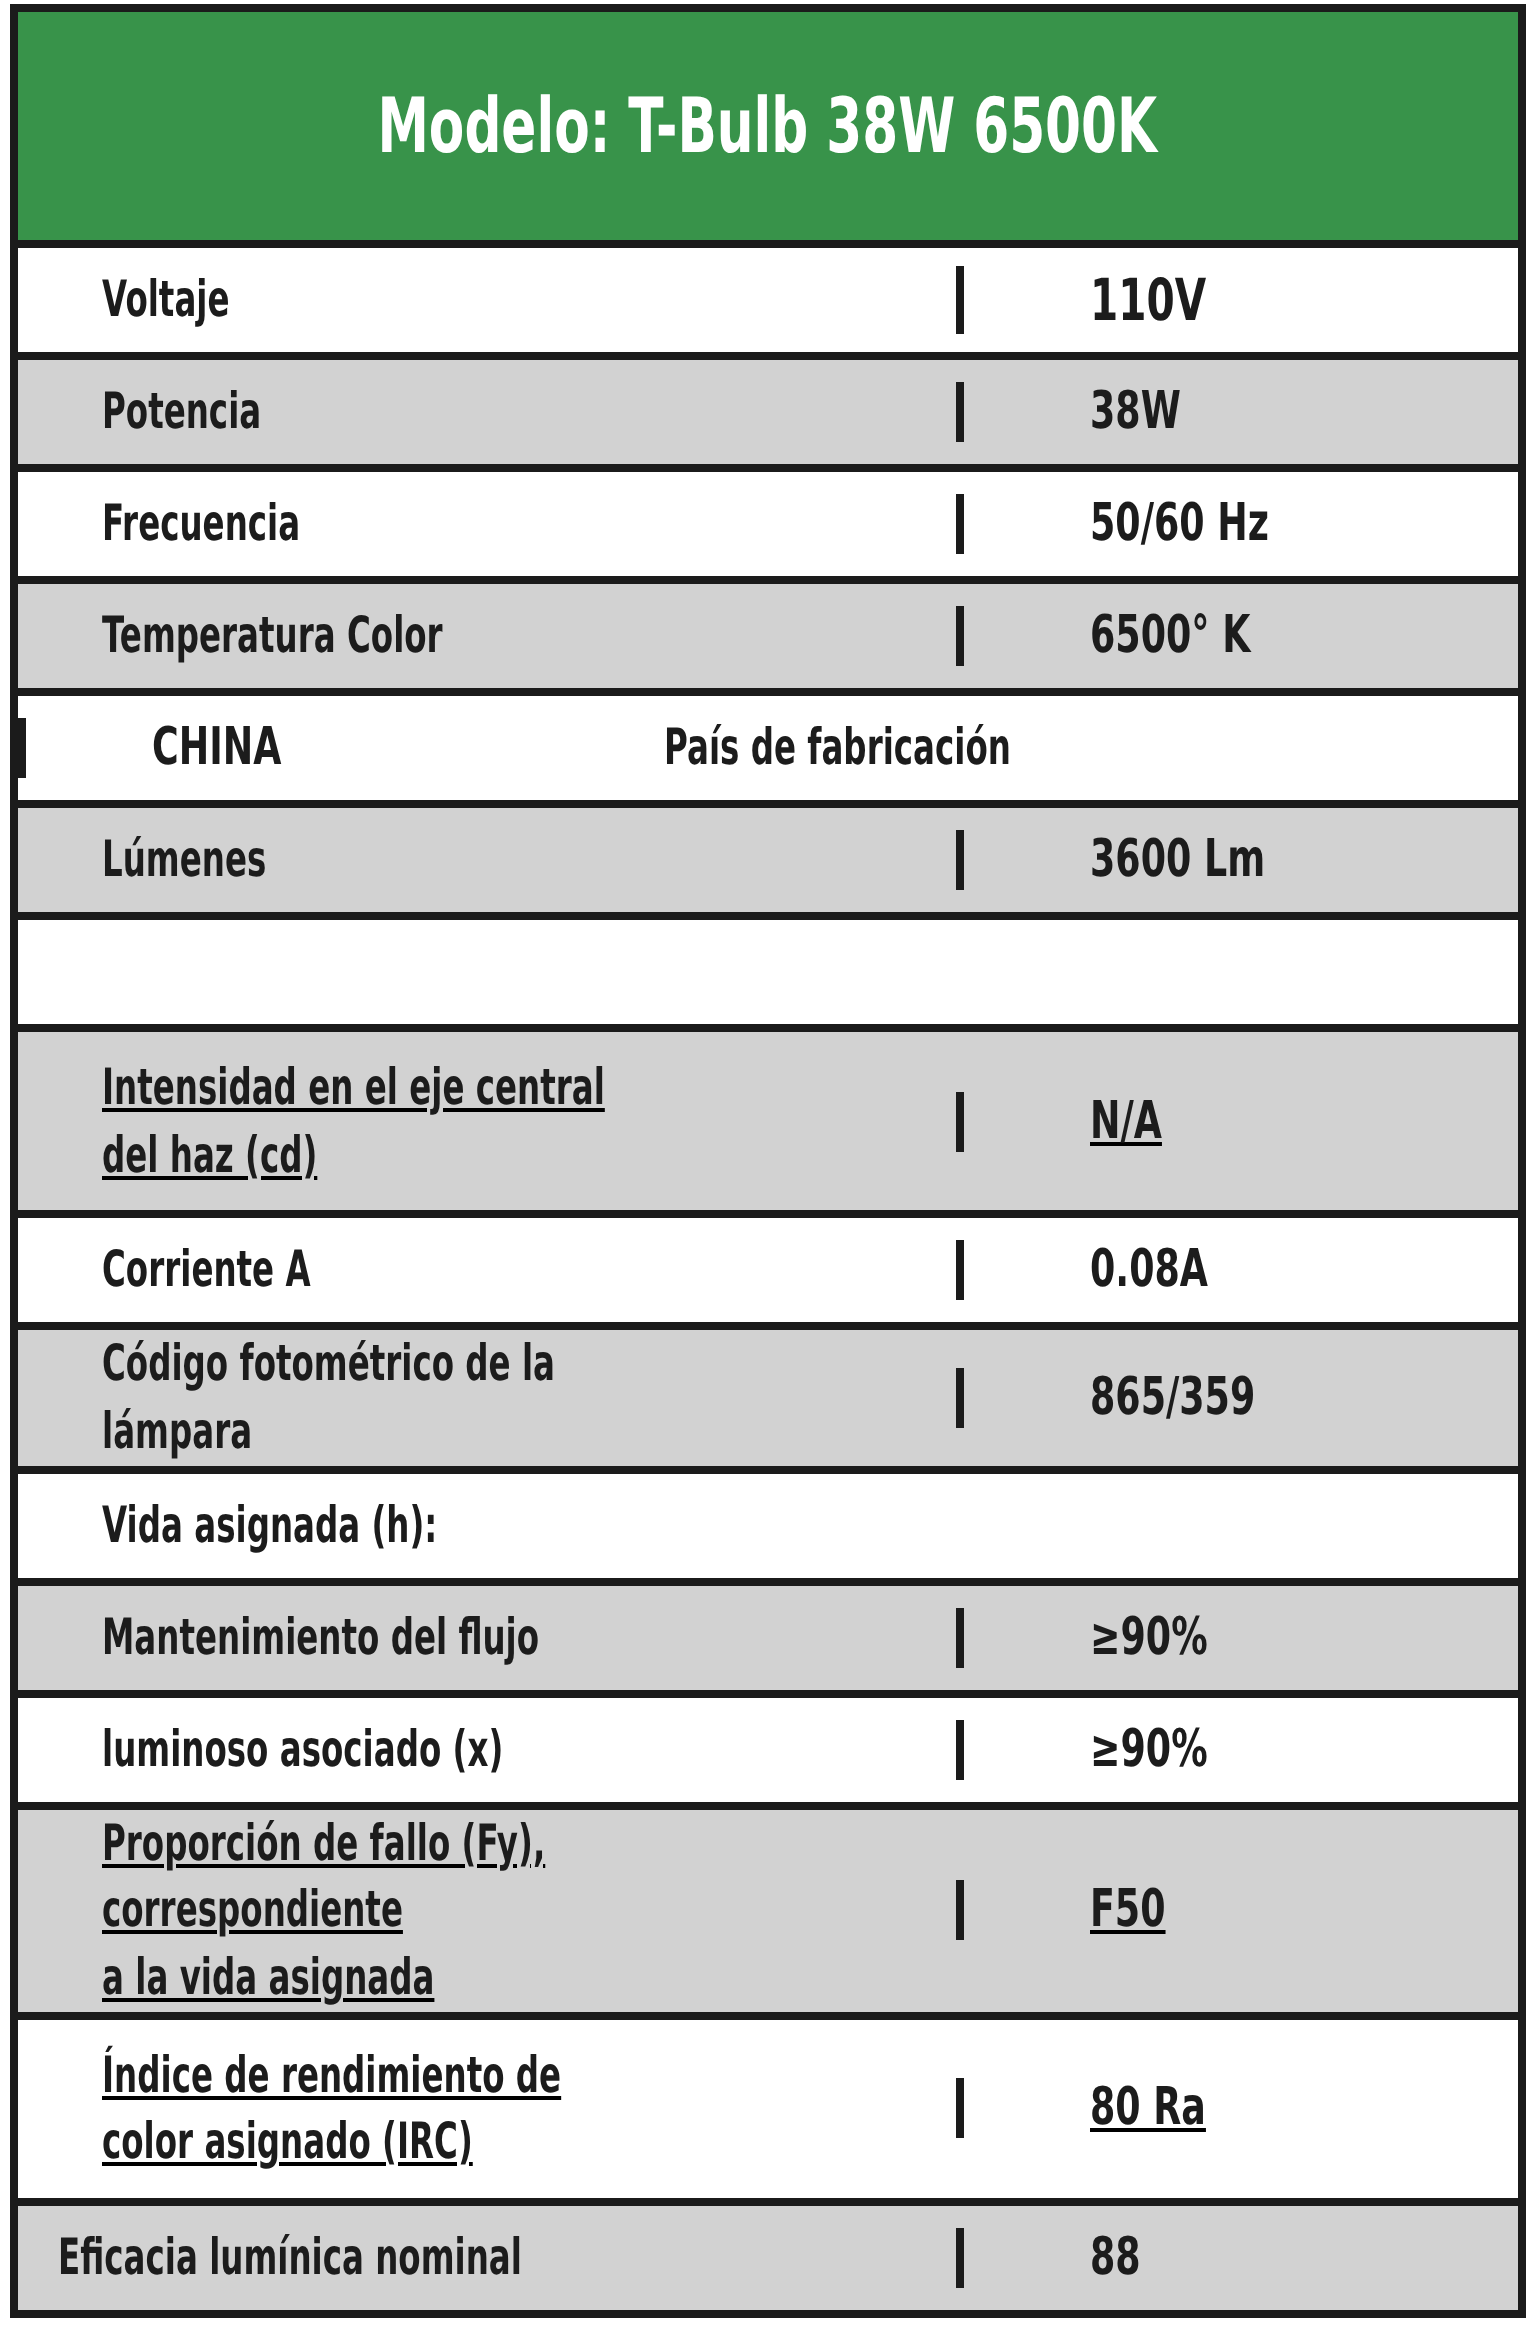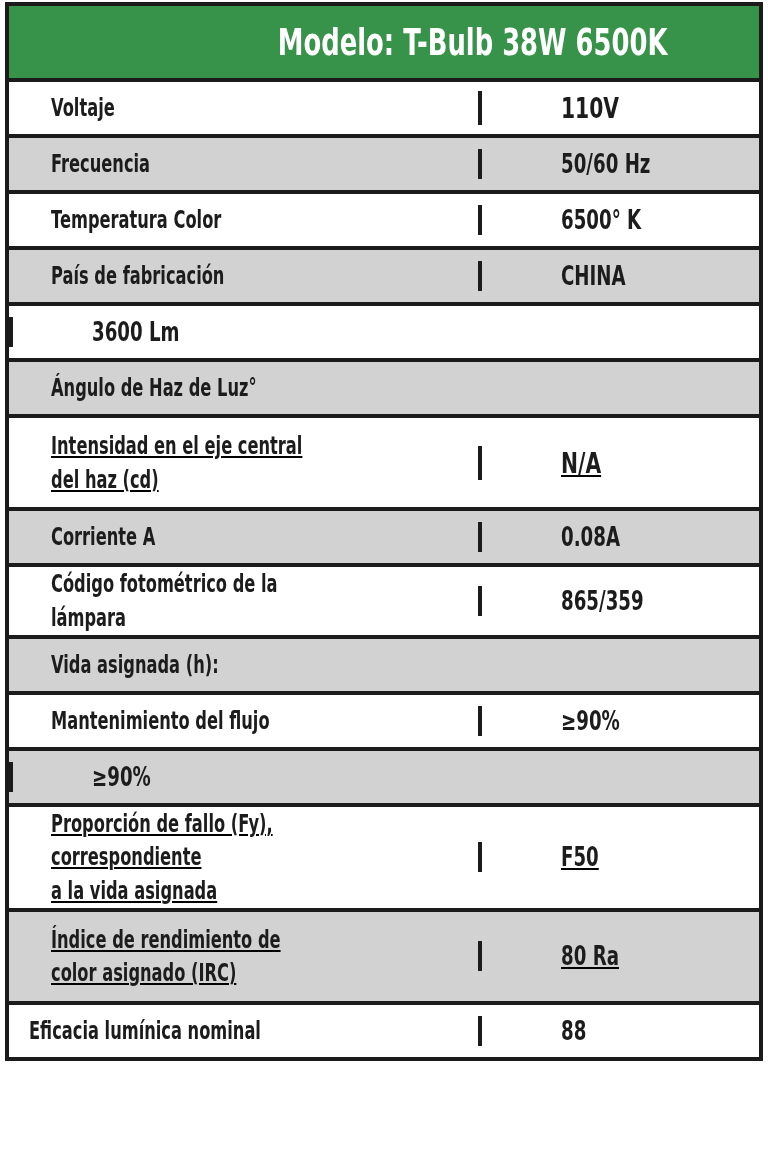--- a/index.html
+++ b/index.html
@@ -14,25 +14,25 @@
   body{
     width:768px;
     background:#FFFFFF;
     font-family:"DejaVu Sans","Liberation Sans",sans-serif;
   }
   .frame{
     margin:2px 5px 8px 5px;
     border:4px solid var(--line);
   }
   .header{
-    height:72px;
+    height:114px;
     background:var(--green);
     display:flex;
     align-items:center;
-    justify-content:flex-end;
+    justify-content:center;
     overflow:hidden;
   }
   .header .txt{
     display:inline-block;
     color:var(--title-color);
     font-size:38px;
     font-weight:bold;
     white-space:nowrap;
     transform:scaleX(0.68);
     transform-origin:50% 50%;
@@ -52,21 +52,21 @@
     box-sizing:border-box;
   }
   .cell.label{
     width:469px;
     flex:0 0 469px;
     padding-left:42px;
   }
   .cell.value{
     flex:1 1 auto;
     border-left:4px solid var(--line);
-    padding-left:79px;
+    padding-left:63px;
   }
   .txt{
     font-weight:bold;
     color:var(--text);
   }
   .label .txt{
     display:inline-block;
     font-size:25px;
     line-height:1.35;
     white-space:pre-line;
@@ -96,20 +96,28 @@
   <div id="rows">
   <div class="row">
     <div class="cell label">
       <span class="txt">Voltaje</span>
     </div>
     <div class="cell value">
       <span class="txt">110V</span>
     </div>
   </div>
 
+  <div class="row">
+    <div class="cell label">
+      <span class="txt">Potencia</span>
+    </div>
+    <div class="cell value">
+      <span class="txt">38W</span>
+    </div>
+  </div>
 
   <div class="row">
     <div class="cell label">
       <span class="txt">Frecuencia</span>
     </div>
     <div class="cell value">
       <span class="txt">50/60 Hz</span>
     </div>
   </div>
 
@@ -117,38 +125,38 @@
     <div class="cell label">
       <span class="txt">Temperatura Color</span>
     </div>
     <div class="cell value">
       <span class="txt">6500° K</span>
     </div>
   </div>
 
 
   <div class="row">
+    <div class="cell value">
+      <span class="txt">CHINA</span>
+    </div>
     <div class="cell label">
       <span class="txt">País de fabricación</span>
     </div>
-    <div class="cell value">
-      <span class="txt">CHINA</span>
-    </div>
-  </div>
-
-  <div class="row">
+  </div>
+
+  <div class="row">
+    <div class="cell label">
+      <span class="txt">Lúmenes</span>
+    </div>
     <div class="cell value">
       <span class="txt">3600 Lm</span>
     </div>
   </div>
 
   <div class="row">
-    <div class="cell label">
-      <span class="txt">Ángulo de Haz de Luz°</span>
-    </div>
   </div>
 
   <div class="row multiline">
     <div class="cell label">
       <span class="txt">Intensidad en el eje central
 del haz (cd)</span>
     </div>
     <div class="cell value">
       <span class="txt">N/A</span>
     </div>
@@ -181,20 +189,23 @@
   <div class="row">
     <div class="cell label">
       <span class="txt">Mantenimiento del flujo</span>
     </div>
     <div class="cell value">
       <span class="txt">≥90%</span>
     </div>
   </div>
 
   <div class="row">
+    <div class="cell label">
+      <span class="txt">luminoso asociado (x)</span>
+    </div>
     <div class="cell value">
       <span class="txt">≥90%</span>
     </div>
   </div>
 
   <div class="row multiline">
     <div class="cell label">
       <span class="txt">Proporción de fallo (Fy), correspondiente
 a la vida asignada</span>
     </div>

